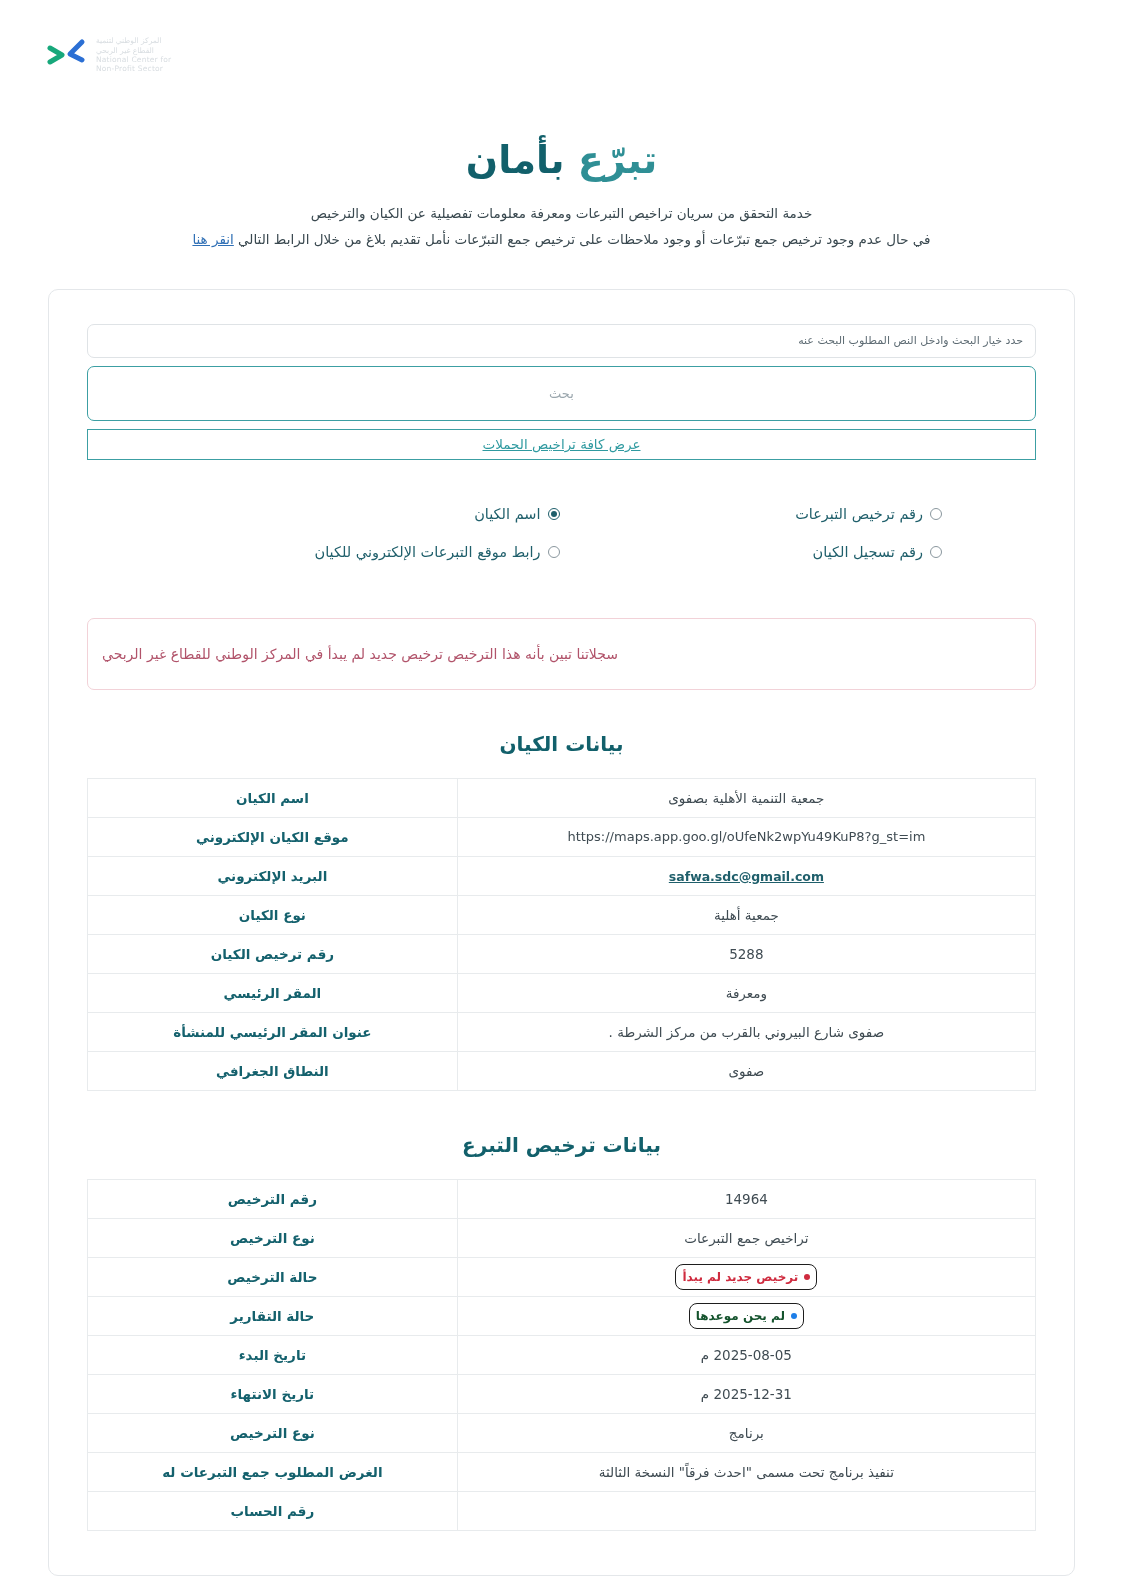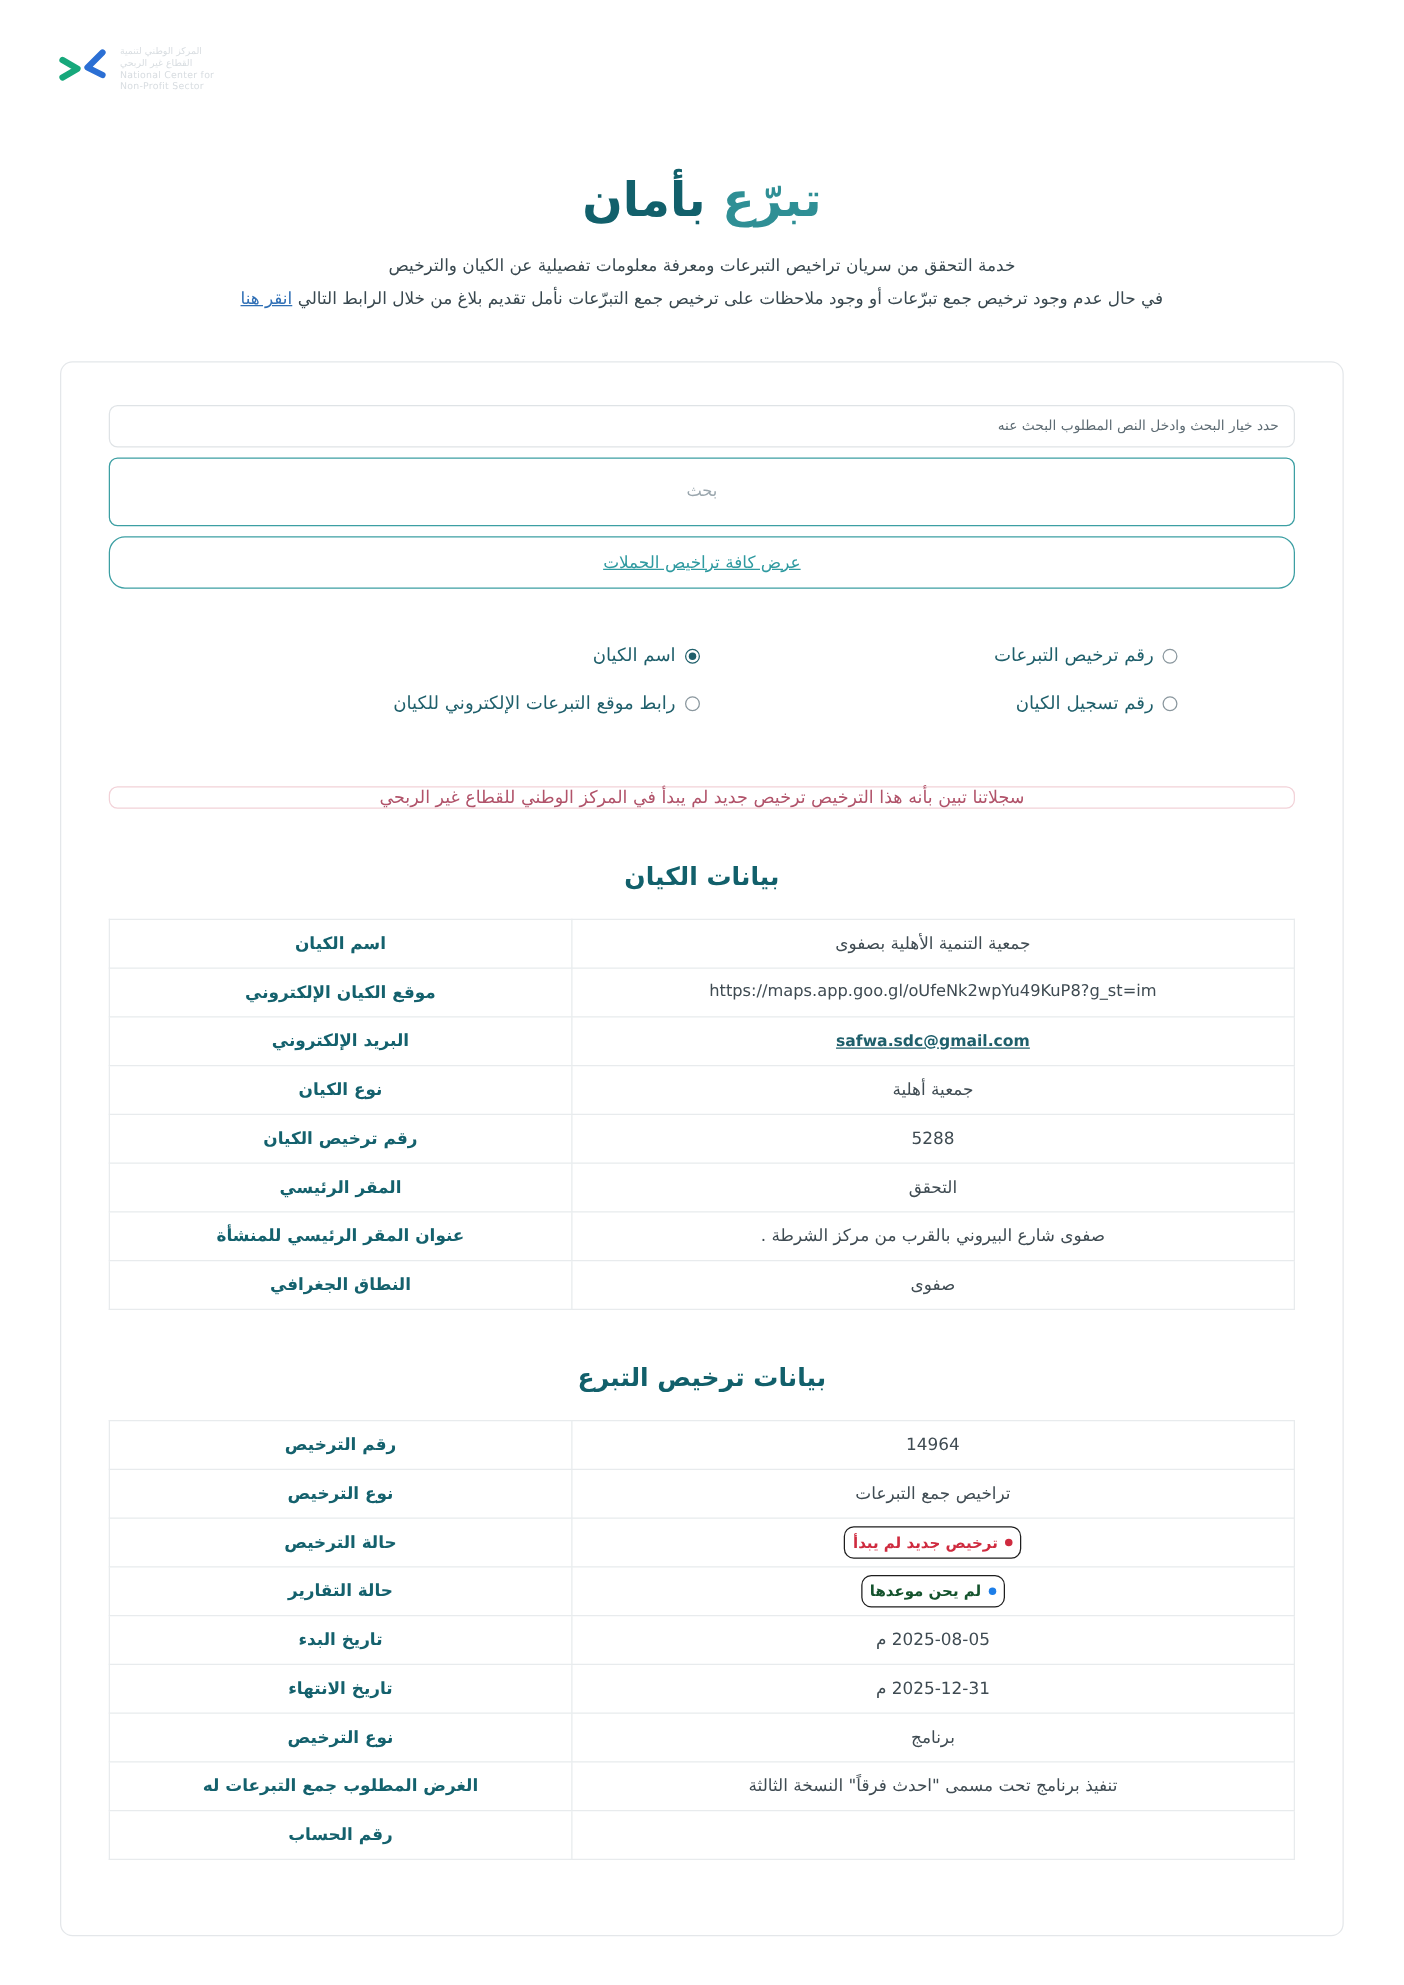--- a/index.html
+++ b/index.html
@@ -97,24 +97,24 @@
     border: 1px solid #3c9fa3;
     border-radius: 7px;
     background: #fff;
     color: #9aa6ad;
     font-size: 13px;
     font-family: inherit;
     cursor: pointer;
   }
   .all-btn {
     width: 100%;
-    height: 42px;
+    height: 31px;
     margin-top: 8px;
     border: 1px solid #3c9fa3;
-    border-radius: 13px;
+    border-radius: 0;
     background: #fff;
     display: flex; align-items: center; justify-content: center;
     cursor: pointer;
   }
   .all-btn a {
     color: #2f9aa0;
     font-size: 13.5px;
     text-decoration: underline;
   }
 
@@ -151,22 +151,22 @@
     border-radius: 50%;
     background: #1f5f6b;
   }
 
   
   .alert {
     margin: 58px 2px 0;
     border: 1px solid #f2d2d8;
     border-radius: 7px;
     background: #fff;
-    padding: 0 14px;
-    text-align: center;
+    padding: 27px 14px;
+    text-align: left;
     font-size: 14px;
     color: #b1536a;
   }
 
   
   .sec-title {
     text-align: center;
     font-size: 20px;
     font-weight: 700;
     color: #12606b;
@@ -312,21 +312,21 @@
       </tr>
       <tr>
         <td class="value">جمعية أهلية</td>
         <td class="label">نوع الكيان</td>
       </tr>
       <tr>
         <td class="value">5288</td>
         <td class="label">رقم ترخيص الكيان</td>
       </tr>
       <tr>
-        <td class="value">التحقق</td>
+        <td class="value">ومعرفة</td>
         <td class="label">المقر الرئيسي</td>
       </tr>
       <tr>
         <td class="value">صفوى شارع البيروني بالقرب من مركز الشرطة .</td>
         <td class="label">عنوان المقر الرئيسي للمنشأة</td>
       </tr>
       <tr>
         <td class="value">صفوى</td>
         <td class="label">النطاق الجغرافي</td>
       </tr>

